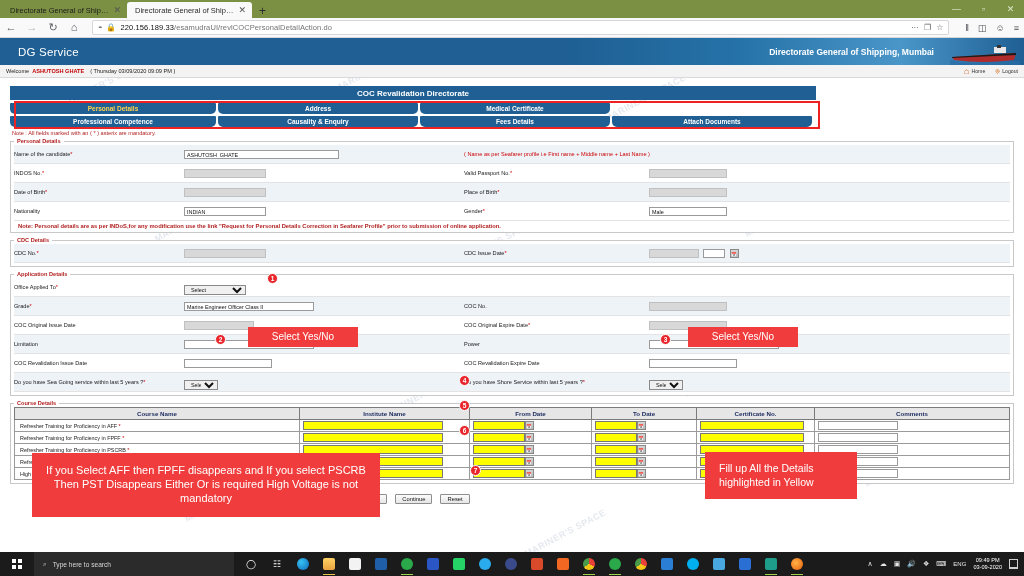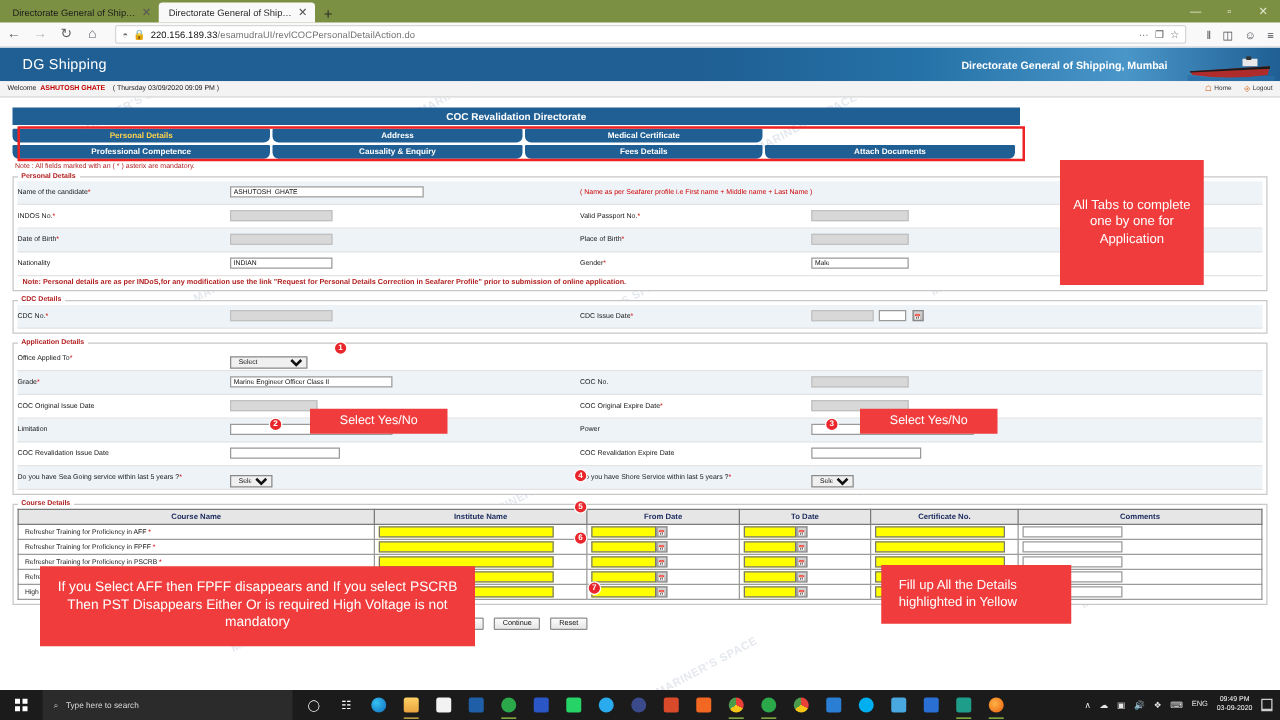--- a/index.html
+++ b/index.html
@@ -255,21 +255,21 @@
     <div class="wm" style="left:450px;top:200px;">MARINER'S SPACE</div>
     <div class="wm" style="left:740px;top:170px;">MARINER'S SPACE</div>
     <div class="wm" style="left:80px;top:300px;">MARINER'S SPACE</div>
     <div class="wm" style="left:380px;top:350px;">MARINER'S SPACE</div>
     <div class="wm" style="left:680px;top:330px;">MARINER'S SPACE</div>
     <div class="wm" style="left:180px;top:455px;">MARINER'S SPACE</div>
     <div class="wm" style="left:520px;top:490px;">MARINER'S SPACE</div>
     <div class="wm" style="left:860px;top:420px;">MARINER'S SPACE</div>
 
     <div class="site-header">
-      <div class="brand">DG Shipping</div>
+      <div class="brand">DG Service</div>
       <div class="site-title">Directorate General of Shipping, Mumbai</div>
       <svg class="ship" viewBox="0 0 70 20">
         <path d="M2 12 L66 8 L64 15 Q34 19 4 15 Z" fill="#b02b2b"></path>
         <path d="M2 12 L66 8 L66 10 L2 13 Z" fill="#1b1b1b"></path>
         <rect x="44" y="2" width="12" height="6" fill="#e8e8e8"></rect>
         <rect x="47" y="0" width="4" height="3" fill="#333"></rect>
         <path d="M0 15 Q20 19 46 17 Q64 15 70 16 L70 20 L0 20 Z" fill="#2a6ea8" opacity=".7"></path>
       </svg>
     </div>
 
@@ -469,21 +469,20 @@
       </fieldset>
 
       <div class="btnrow">
         <button class="btn">Back</button>
         <button class="btn">Continue</button>
         <button class="btn">Reset</button>
       </div>
 
     </div>
 
-    <div class="callout" style="left:848px; top:90px; width:115px; height:100px; font-size:10.5px;">All Tabs to complete one by one for Application</div>
 
 
     <div class="callout" style="left:248px; top:289px; width:110px; height:20px; font-size:10px;">Select Yes/No</div>
 
     <div class="callout" style="left:688px; top:289px; width:110px; height:20px; font-size:10px;">Select Yes/No</div>
 
     <div class="callout" style="left:32px; top:415px; width:348px; height:64px; font-size:11px;">If you Select AFF then FPFF disappears and If you select PSCRB Then PST Disappears Either Or is required High Voltage is not mandatory</div>
 
     <div class="callout" style="left:705px; top:414px; width:152px; height:47px; font-size:10.5px; text-align:left; justify-content:flex-start; padding-left:14px;">Fill up All the Details highlighted in Yellow</div>
 

